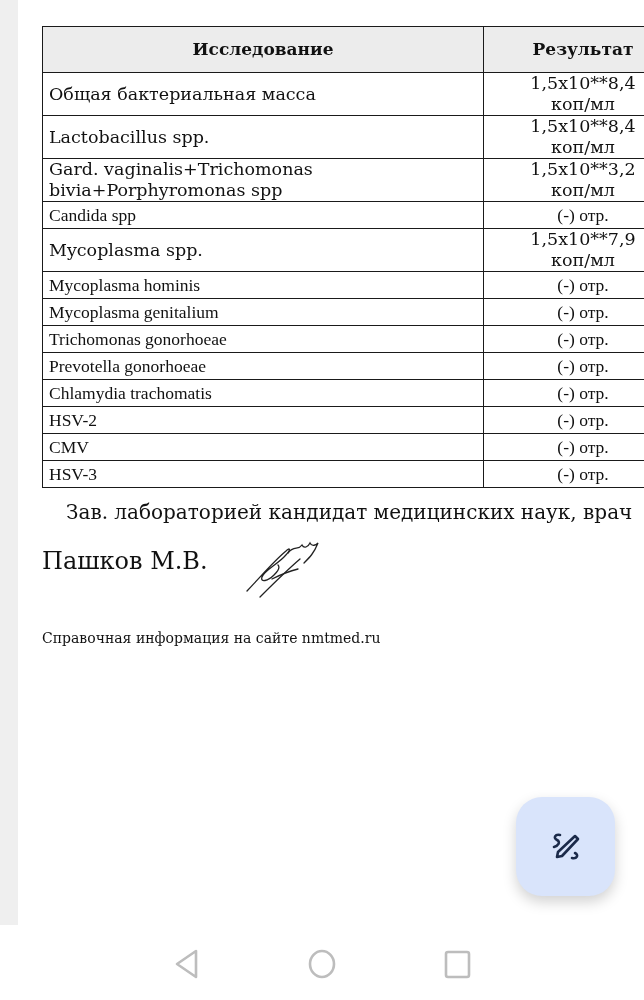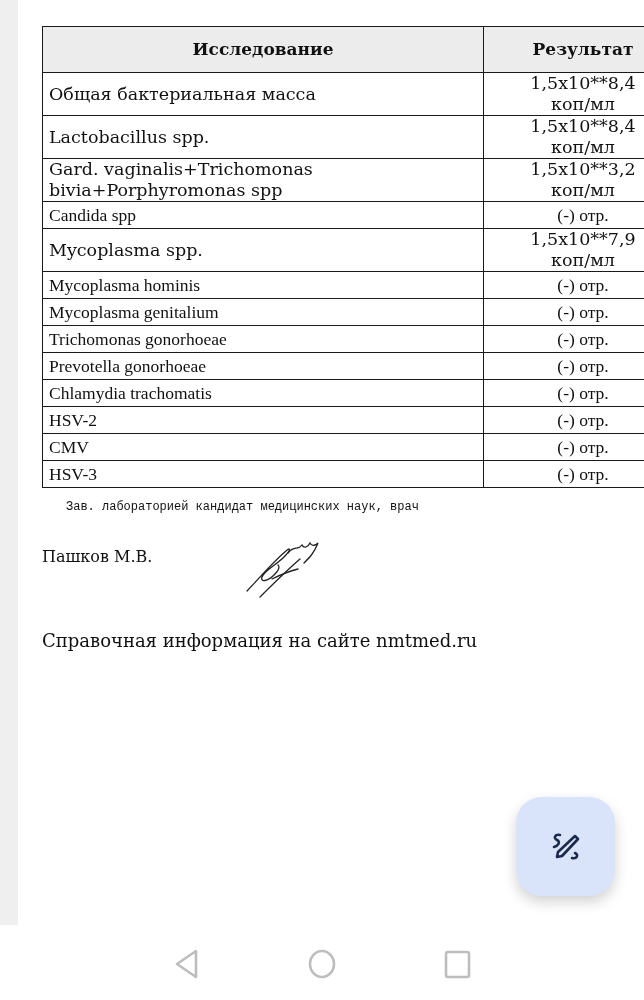--- a/index.html
+++ b/index.html
@@ -7,24 +7,24 @@
   .left-strip { position:absolute; left:0; top:0; width:18px; height:925px; background:#efefef; }
   .page { position:absolute; left:18px; top:0; right:0; height:925px; background:#fff; }
   table.results { position:absolute; left:42px; top:26px; border-collapse:collapse; width:640px; table-layout:fixed; }
   table.results th, table.results td { border:1.6px solid #1a1a1a; padding:0 6px; font-size:17.5px; line-height:21px; vertical-align:middle; }
   table.results th { background:#ececec; height:45px; font-weight:bold; text-align:center; font-size:17px; }
   col.c1 { width:441px; } col.c2 { width:199px; }
   td.res { text-align:center; padding-left:0; padding-right:60px; }
   th.res { text-align:center; padding-right:60px; }
   tr.r2 td { height:41px; }
   tr.r1 td { height:26px;font-family:Liberation Serif, serif; }
-  .footer-line { position:absolute; left:66px; top:500px; font-size:12px; white-space:nowrap;font-family:Liberation Mono, monospace; }
-  .signer { position:absolute; left:42px; top:547px; font-size:16px; }
+  .footer-line { position:absolute; left:66px; top:500px; font-size:20px; white-space:nowrap; }
+  .signer { position:absolute; left:42px; top:547px; font-size:24px; }
   .signature { position:absolute; left:244px; top:541px; }
-  .info { position:absolute; left:42px; top:630px; font-size:18px; white-space:nowrap; }
+  .info { position:absolute; left:42px; top:630px; font-size:14px; white-space:nowrap; }
   .fab { position:absolute; left:516px; top:797px; width:99px; height:99px; border-radius:26px; background:#d9e4fb; box-shadow:0 6px 14px rgba(0,0,0,0.18); display:flex; align-items:center; justify-content:center; cursor:pointer; }
   .navbar { position:absolute; left:0; top:925px; width:644px; height:75px; background:#fff; }
   .nav-btn { position:absolute; top:22px; width:34px; height:34px; display:flex; align-items:center; justify-content:center; cursor:pointer; }
 </style>
 </head>
 <body>
 
 <div class="left-strip"></div>
 <div class="page"></div>
 

